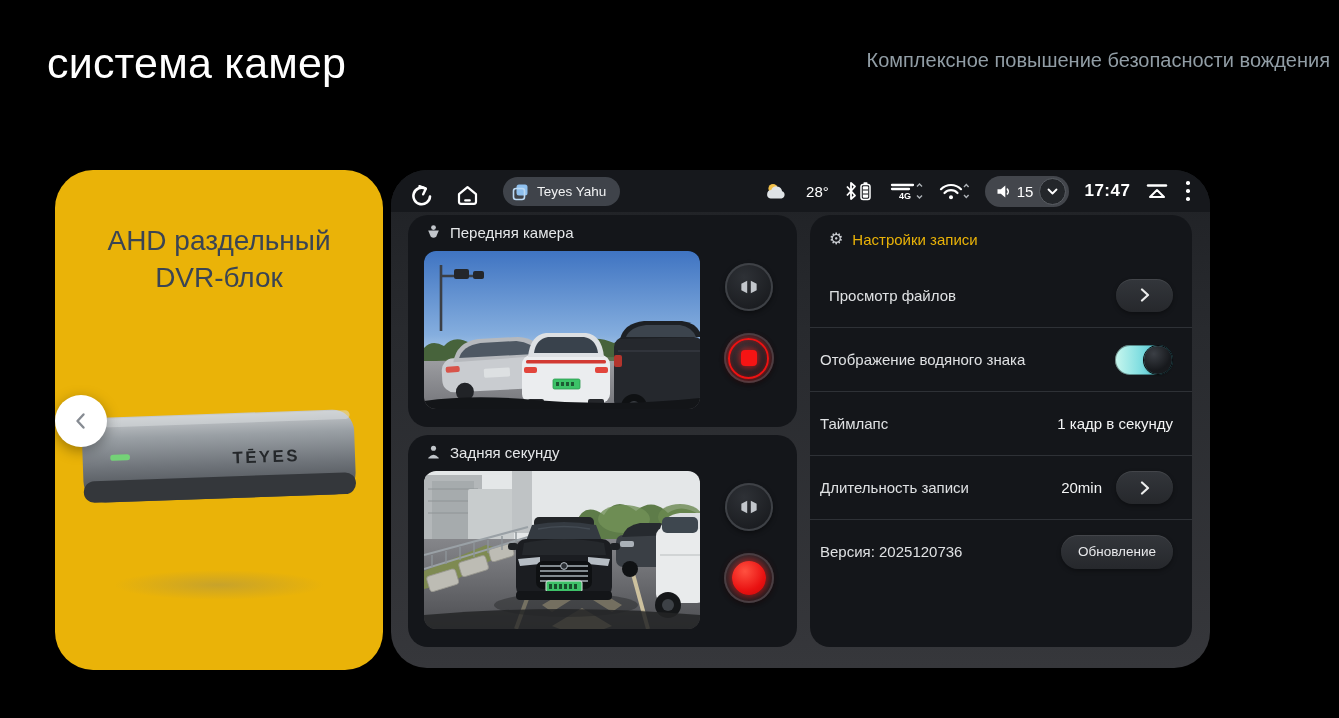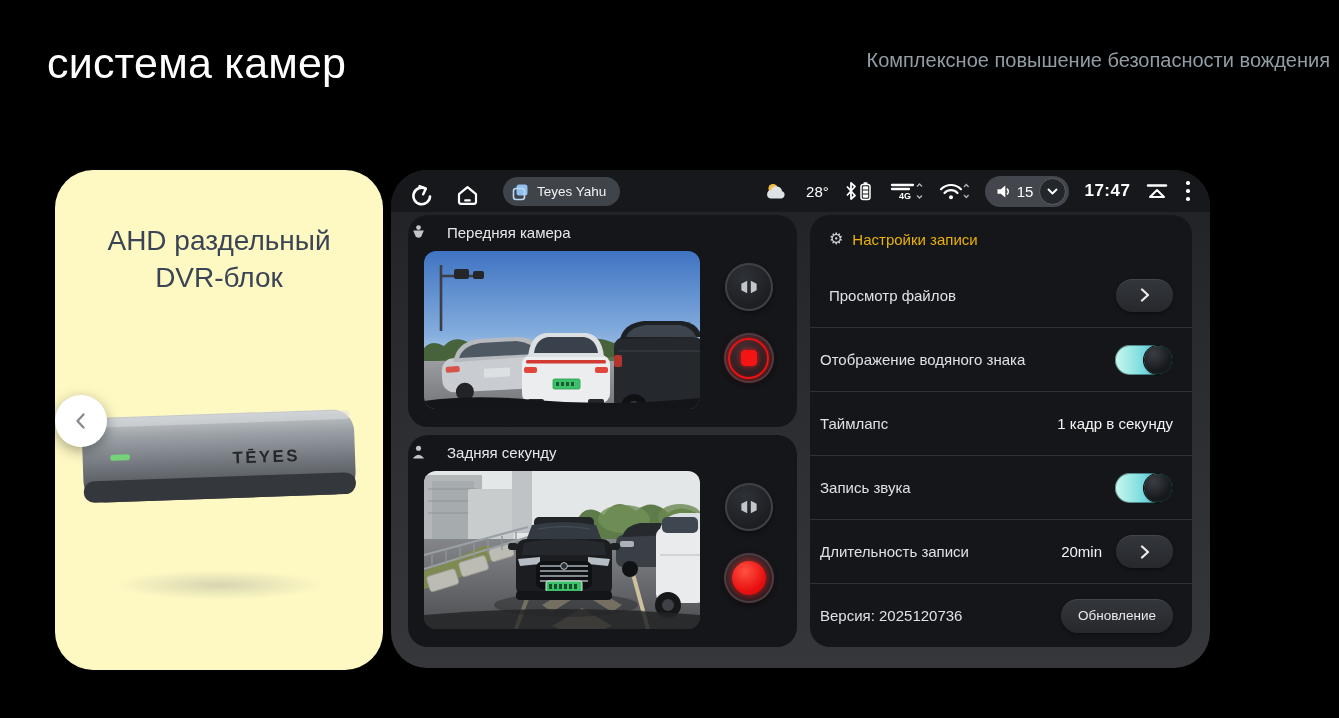--- a/index.html
+++ b/index.html
@@ -5,21 +5,21 @@
   html,body{margin:0;padding:0;background:#000;}
   .stage{position:relative;width:1339px;height:718px;background:#000;overflow:hidden;
          font-family:"Liberation Sans",sans-serif;-webkit-font-smoothing:antialiased;}
 
   
   .headline{position:absolute;left:47px;top:40px;color:#fff;font-size:43px;line-height:47px;
             font-weight:500;letter-spacing:.2px;}
   .tagline{position:absolute;top:49px;right:9px;color:#919da5;font-size:20px;}
 
   
-  .product-card{position:absolute;left:55px;top:170px;width:328px;height:500px;background:#fef9c3;
+  .product-card{position:absolute;left:55px;top:170px;width:328px;height:500px;background:#eab308;
                 border-radius:38px;}
   .card-title{margin-top:52px;text-align:center;font-size:28px;line-height:37px;color:#3a4454;font-weight:500;}
   .device-wrap{position:absolute;left:16px;top:218px;width:296px;height:150px;}
   .device-shadow{position:absolute;left:58px;top:400px;width:212px;height:30px;border-radius:50%;
                  background:radial-gradient(ellipse at center,rgba(110,120,132,.28),rgba(255,255,255,0) 70%);}
   .prev-btn{position:absolute;left:55px;top:395px;width:52px;height:52px;border-radius:50%;background:#fff;
             border:none;display:flex;align-items:center;justify-content:center;cursor:pointer;
             box-shadow:0 4px 14px rgba(0,0,0,.35);padding:0;}
 
   
@@ -42,21 +42,21 @@
             display:flex;align-items:center;justify-content:center;}
   .clock{color:#fff;font-size:17px;font-weight:bold;letter-spacing:.5px;}
   .dots{display:flex;flex-direction:column;gap:4.5px;padding:2px;}
   .dots i{width:3.6px;height:3.6px;border-radius:50%;background:#fff;}
 
   
   .inner-card{position:absolute;background:#14161a;border-radius:20px;}
   .cam-card-front{left:17px;top:45px;width:389px;height:212px;}
   .cam-card-rear{left:17px;top:265px;width:389px;height:212px;}
   .settings-card{left:419px;top:45px;width:382px;height:432px;}
-  .cam-head{position:absolute;left:2px;top:9px;display:flex;align-items:center;gap:20px;}
+  .cam-head{position:absolute;left:17px;top:9px;display:flex;align-items:center;gap:8px;}
   .cam-title{color:#e5e7e9;font-size:15px;}
   .preview{position:absolute;left:16px;top:36px;width:276px;height:158px;border-radius:12px;overflow:hidden;
            background:#000;cursor:pointer;}
   .preview svg{display:block;width:100%;height:100%;}
   .cam-controls{position:absolute;right:0;top:36px;width:97px;display:flex;flex-direction:column;
                 align-items:center;gap:22px;padding-top:12px;}
   .round-btn{width:48px;height:48px;border-radius:50%;border:none;cursor:pointer;padding:0;
              background:radial-gradient(circle at 40% 30%,#2e3136,#1b1d21 72%);
              box-shadow:inset 0 0 0 2px #3e4146,0 2px 5px rgba(0,0,0,.45);
              display:flex;align-items:center;justify-content:center;}
@@ -439,26 +439,20 @@
         <button class="toggle on">
           <span class="knob"></span>
         </button>
       </div>
 
       <div class="srow">
         <span class="srow-label">Таймлапс</span>
         <span class="srow-value">1 кадр в секунду</span>
       </div>
 
-      <div class="srow">
-        <span class="srow-label">Запись звука</span>
-        <button class="toggle on">
-          <span class="knob"></span>
-        </button>
-      </div>
 
       <div class="srow">
         <span class="srow-label">Длительность записи</span>
         <span class="srow-right">
           <span class="srow-value">20min</span>
           <button class="pillbtn">
             <svg width="10" height="14" viewBox="0 0 10 14">
               <polyline points="2,1.5 8,7 2,12.5" fill="none" stroke="#eceded" stroke-width="2.2" stroke-linecap="round" stroke-linejoin="round"></polyline>
             </svg>
           </button>

